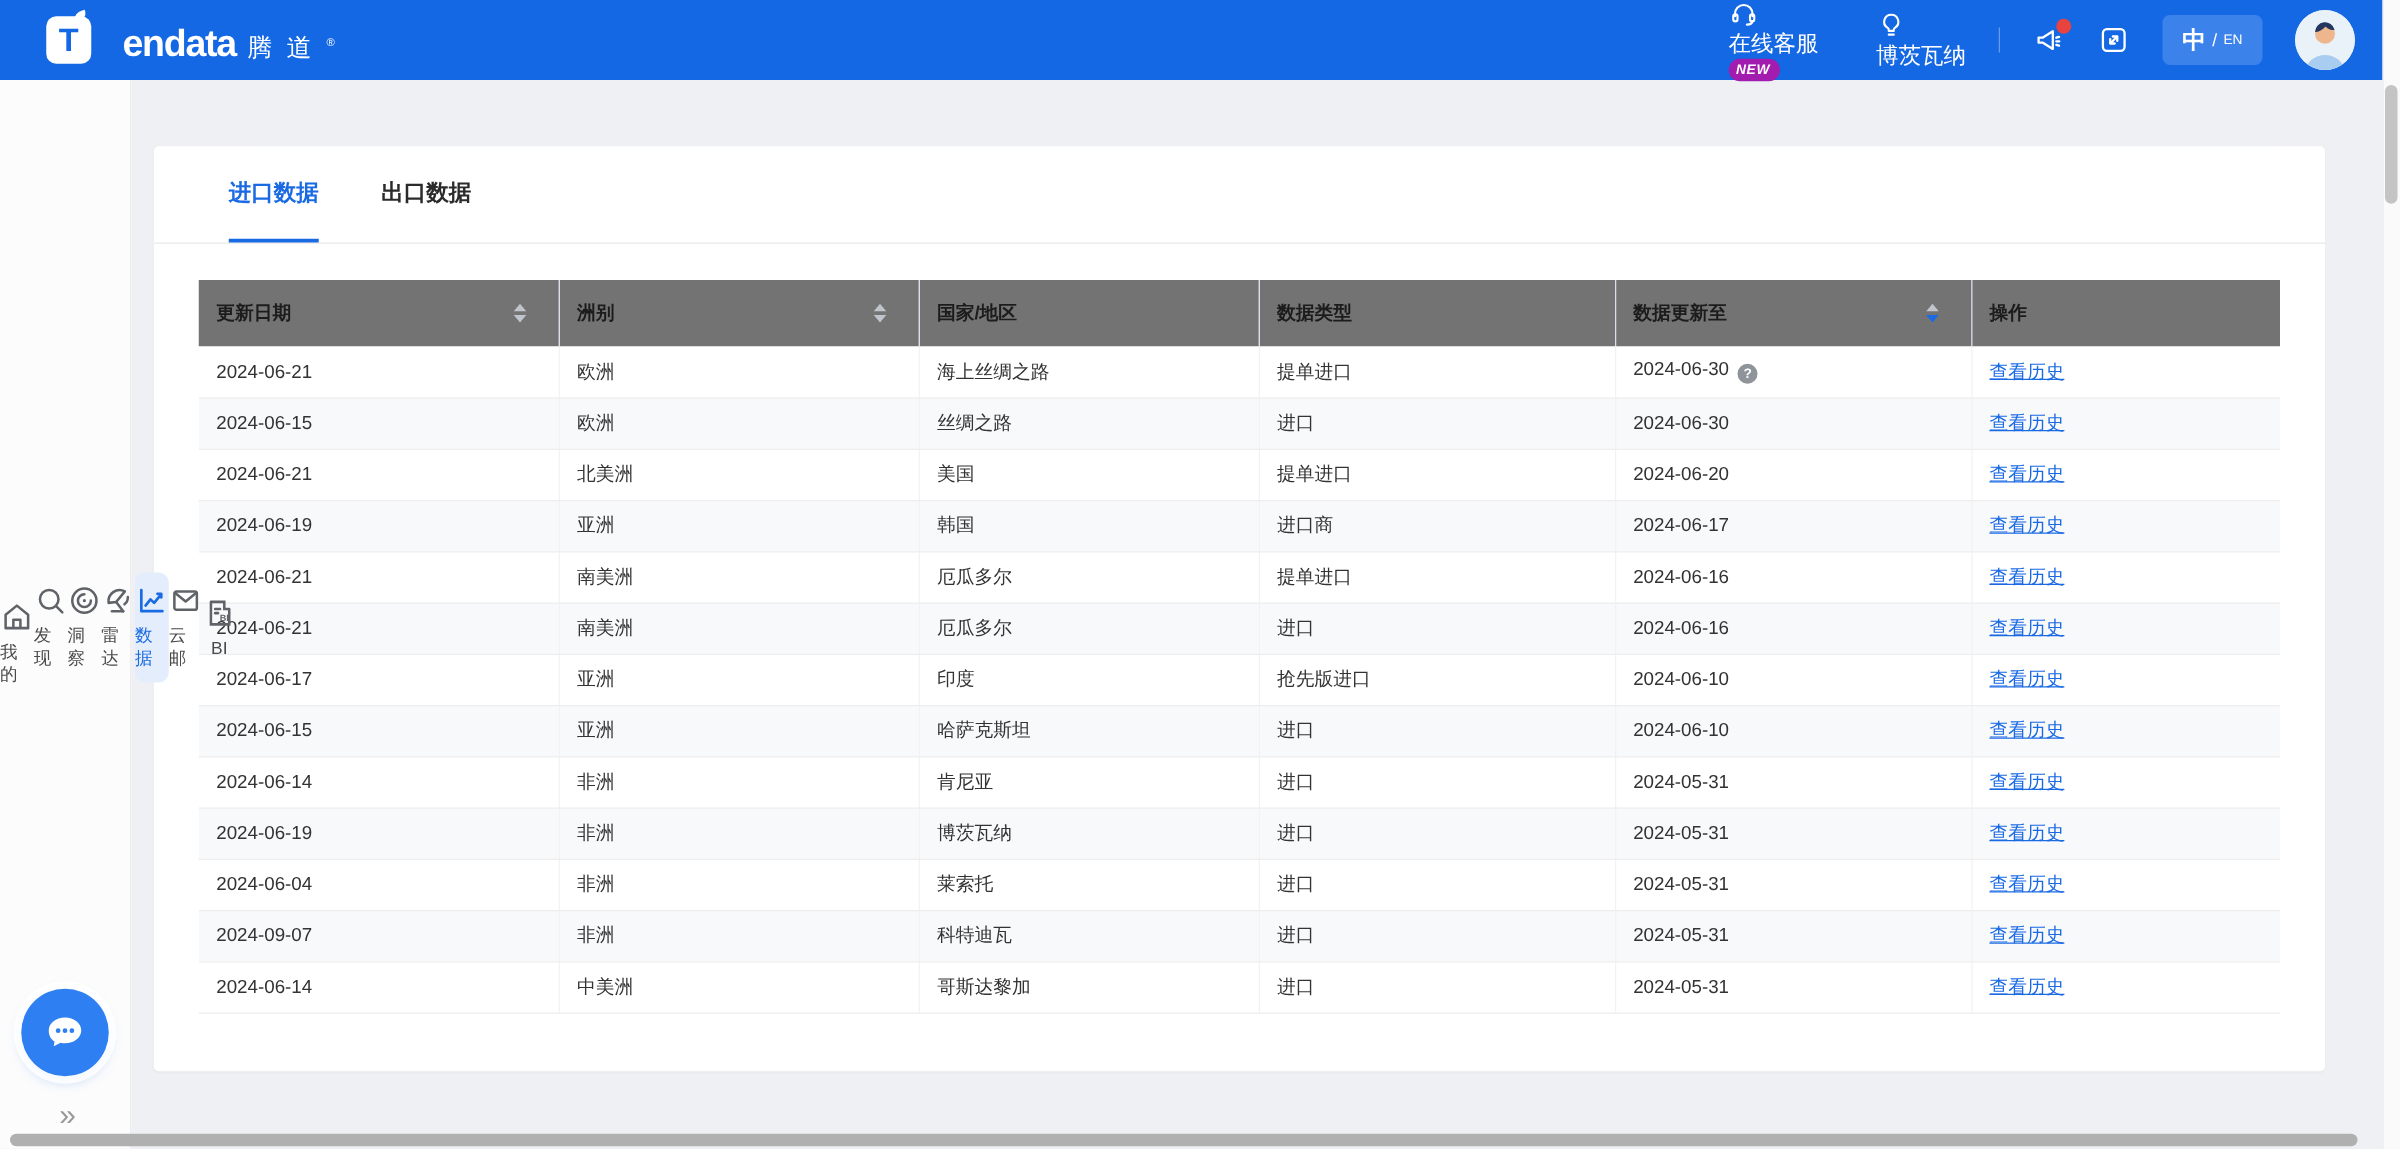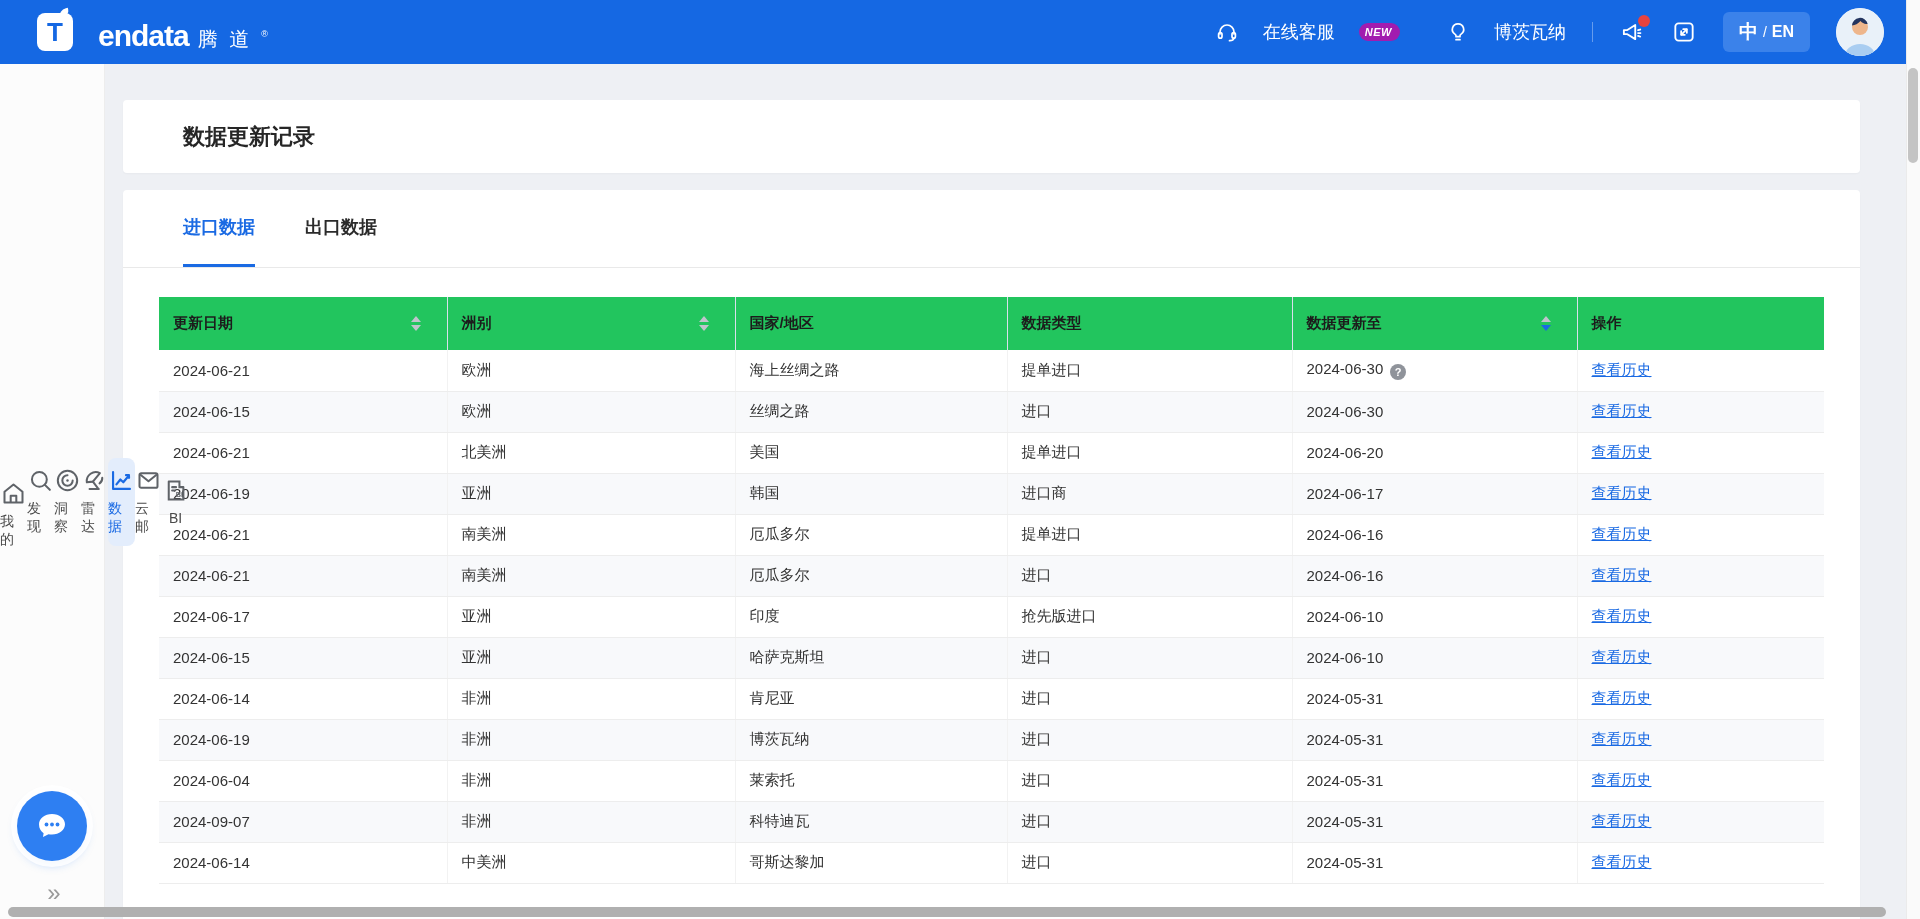--- a/index.html
+++ b/index.html
@@ -7,30 +7,30 @@
 
   
   .navbar { position:absolute; left:0; top:0; width:1920px; height:64px; background:#1568e3; display:flex; align-items:center; justify-content:space-between; padding:0 36px 0 37px; z-index:30; }
   .logo { display:flex; align-items:flex-end; gap:9px; }
   .logo-tile { width:36px; height:38px; background:#ffffff; border-radius:8px; display:flex; align-items:center; justify-content:center; color:#1568e3; font-size:26px; font-weight:bold; position:relative; }
   .logo-leaf { position:absolute; top:-4px; right:4px; width:10px; height:8px; background:#ffffff; border-radius:80% 0 80% 0; transform:rotate(-15deg); }
   .logo-en { color:#fff; font-size:30px; font-weight:bold; letter-spacing:-1px; line-height:1;margin-left:16px; }
   .logo-cn { color:#fff; font-size:20px; line-height:1.15; letter-spacing:3px; }
   .logo-reg { color:#fff; font-size:9px; vertical-align:top; position:relative; top:-12px; }
   .nav-right { display:flex; align-items:center; gap:26px; }
-  .nav-item { display:flex; align-items:center; gap:24px; color:#fff; font-size:18px; cursor:pointer; }
+  .nav-item { display:flex; align-items:flex-start; gap:0; color:#fff; font-size:18px; cursor:pointer;flex-direction:column; }
   .nav-item svg { display:block; }
   .badge-new { background:#a21caf; color:#fff; font-size:11px; font-weight:bold; font-style:italic; border-radius:9px; padding:3px 8px 3px 6px; letter-spacing:.5px; }
   .nav-divider { width:1px; height:20px; background:rgba(255,255,255,.35); }
   .icon-btn { position:relative; display:flex; align-items:center; justify-content:center; cursor:pointer; }
   .red-dot { position:absolute; top:-4px; right:-5px; width:12px; height:12px; border-radius:50%; background:#e8433f; }
   .lang-btn { background:#3b82ea; border-radius:6px; height:40px; padding:0 16px; display:flex; align-items:center; gap:5px; color:#fff; cursor:pointer; }
   .lang-zh { font-size:19px; font-weight:bold; }
   .lang-sep { font-size:14px; }
-  .lang-en { font-size:16px; font-weight:bold; }
+  .lang-en { font-size:11px; font-weight:normal; }
   .avatar { width:48px; height:48px; border-radius:50%; overflow:hidden; background:#e9f1f9; cursor:pointer; flex:none; }
 
   
   .sidebar { position:absolute; left:0; top:64px; bottom:0; width:105px; background:#fcfcfc; border-right:1px solid #ededed; display:flex; flex-direction:row; align-items:center; z-index:20; }
   .side-item { width:78px; margin-top:20px; padding:9px 0 10px; border-radius:8px; display:flex; flex-direction:column; align-items:center; gap:6px; cursor:pointer; }
   .side-item:first-child { margin-top:46px; }
   .side-item .lbl { font-size:14px; color:#4a4a4a; }
   .side-item svg { display:block; }
   .side-item.active { background:#e3edfc; }
   .side-item.active .lbl { color:#1a6ae3; }
@@ -43,21 +43,21 @@
   .title-card { height:73px; display:flex; align-items:center; padding-left:60px; }
   .page-title { font-size:22px; font-weight:bold; color:#262626; }
   .content-card { margin-top:17px; height:740px; overflow:hidden; }
   .tabs { height:78px; display:flex; align-items:stretch; padding-left:60px; border-bottom:1px solid #e9e9e9; }
   .tab { display:inline-flex; align-items:center; font-size:18px; font-weight:bold; color:#2b2b2b; margin-right:50px; cursor:pointer; border-bottom:3px solid transparent; }
   .tab.active { color:#1a6ae3; border-bottom-color:#1a6ae3; }
 
   
   .table-wrap { margin:29px 36px 0 36px; }
   table { border-collapse:collapse; table-layout:fixed; width:1665px; }
-  thead th { background:#22c55e; height:53px; font-size:15px; font-weight:bold; color:#1c1c1c; text-align:left; padding:0; border-right:1px solid #d9dfec; }
+  thead th { background:#737373; height:53px; font-size:15px; font-weight:bold; color:#1c1c1c; text-align:left; padding:0; border-right:1px solid #d9dfec; }
   thead th:last-child { border-right:none; }
   .th-inner { display:flex; align-items:center; justify-content:space-between; padding:0 26px 0 14px; }
   tbody td { height:41px; font-size:15px; color:#333; padding:0 0 0 14px; border-bottom:1px solid #ededed; border-right:1px solid #f2f2f2; }
   tbody td:last-child { border-right:none; }
   tbody tr:nth-child(even) { background:#f8f9fb; }
   .sort { display:inline-flex; flex-direction:column; gap:3px; cursor:pointer; }
   .caret { width:0; height:0; border-left:5px solid transparent; border-right:5px solid transparent; }
   .caret.up { border-bottom:6px solid #c0c4cc; }
   .caret.down { border-top:6px solid #c0c4cc; }
   .caret.down.active { border-top-color:#1a6ae3; }
@@ -199,23 +199,20 @@
       <path d="M19 7c7.2 0 13 4.6 13 10.3 0 5.7-5.8 10.3-13 10.3-1.2 0-2.4-.1-3.5-.4L10 30l.6-3.8C7.8 24.3 6 21.5 6 17.3 6 11.6 11.8 7 19 7Z" fill="#ffffff"></path>
       <circle cx="13.5" cy="17.5" r="1.9" fill="#2e7ff2"></circle>
       <circle cx="19" cy="17.5" r="1.9" fill="#2e7ff2"></circle>
       <circle cx="24.5" cy="17.5" r="1.9" fill="#2e7ff2"></circle>
     </svg>
   </div>
   <div class="collapse">»</div>
 </div>
 
 <div class="main">
-  <div class="card title-card">
-    <span class="page-title">数据更新记录</span>
-  </div>
 
   <div class="card content-card">
     <div class="tabs">
       <span class="tab active">进口数据</span>
       <span class="tab">出口数据</span>
     </div>
 
     <div class="table-wrap">
       <table>
         <colgroup>

